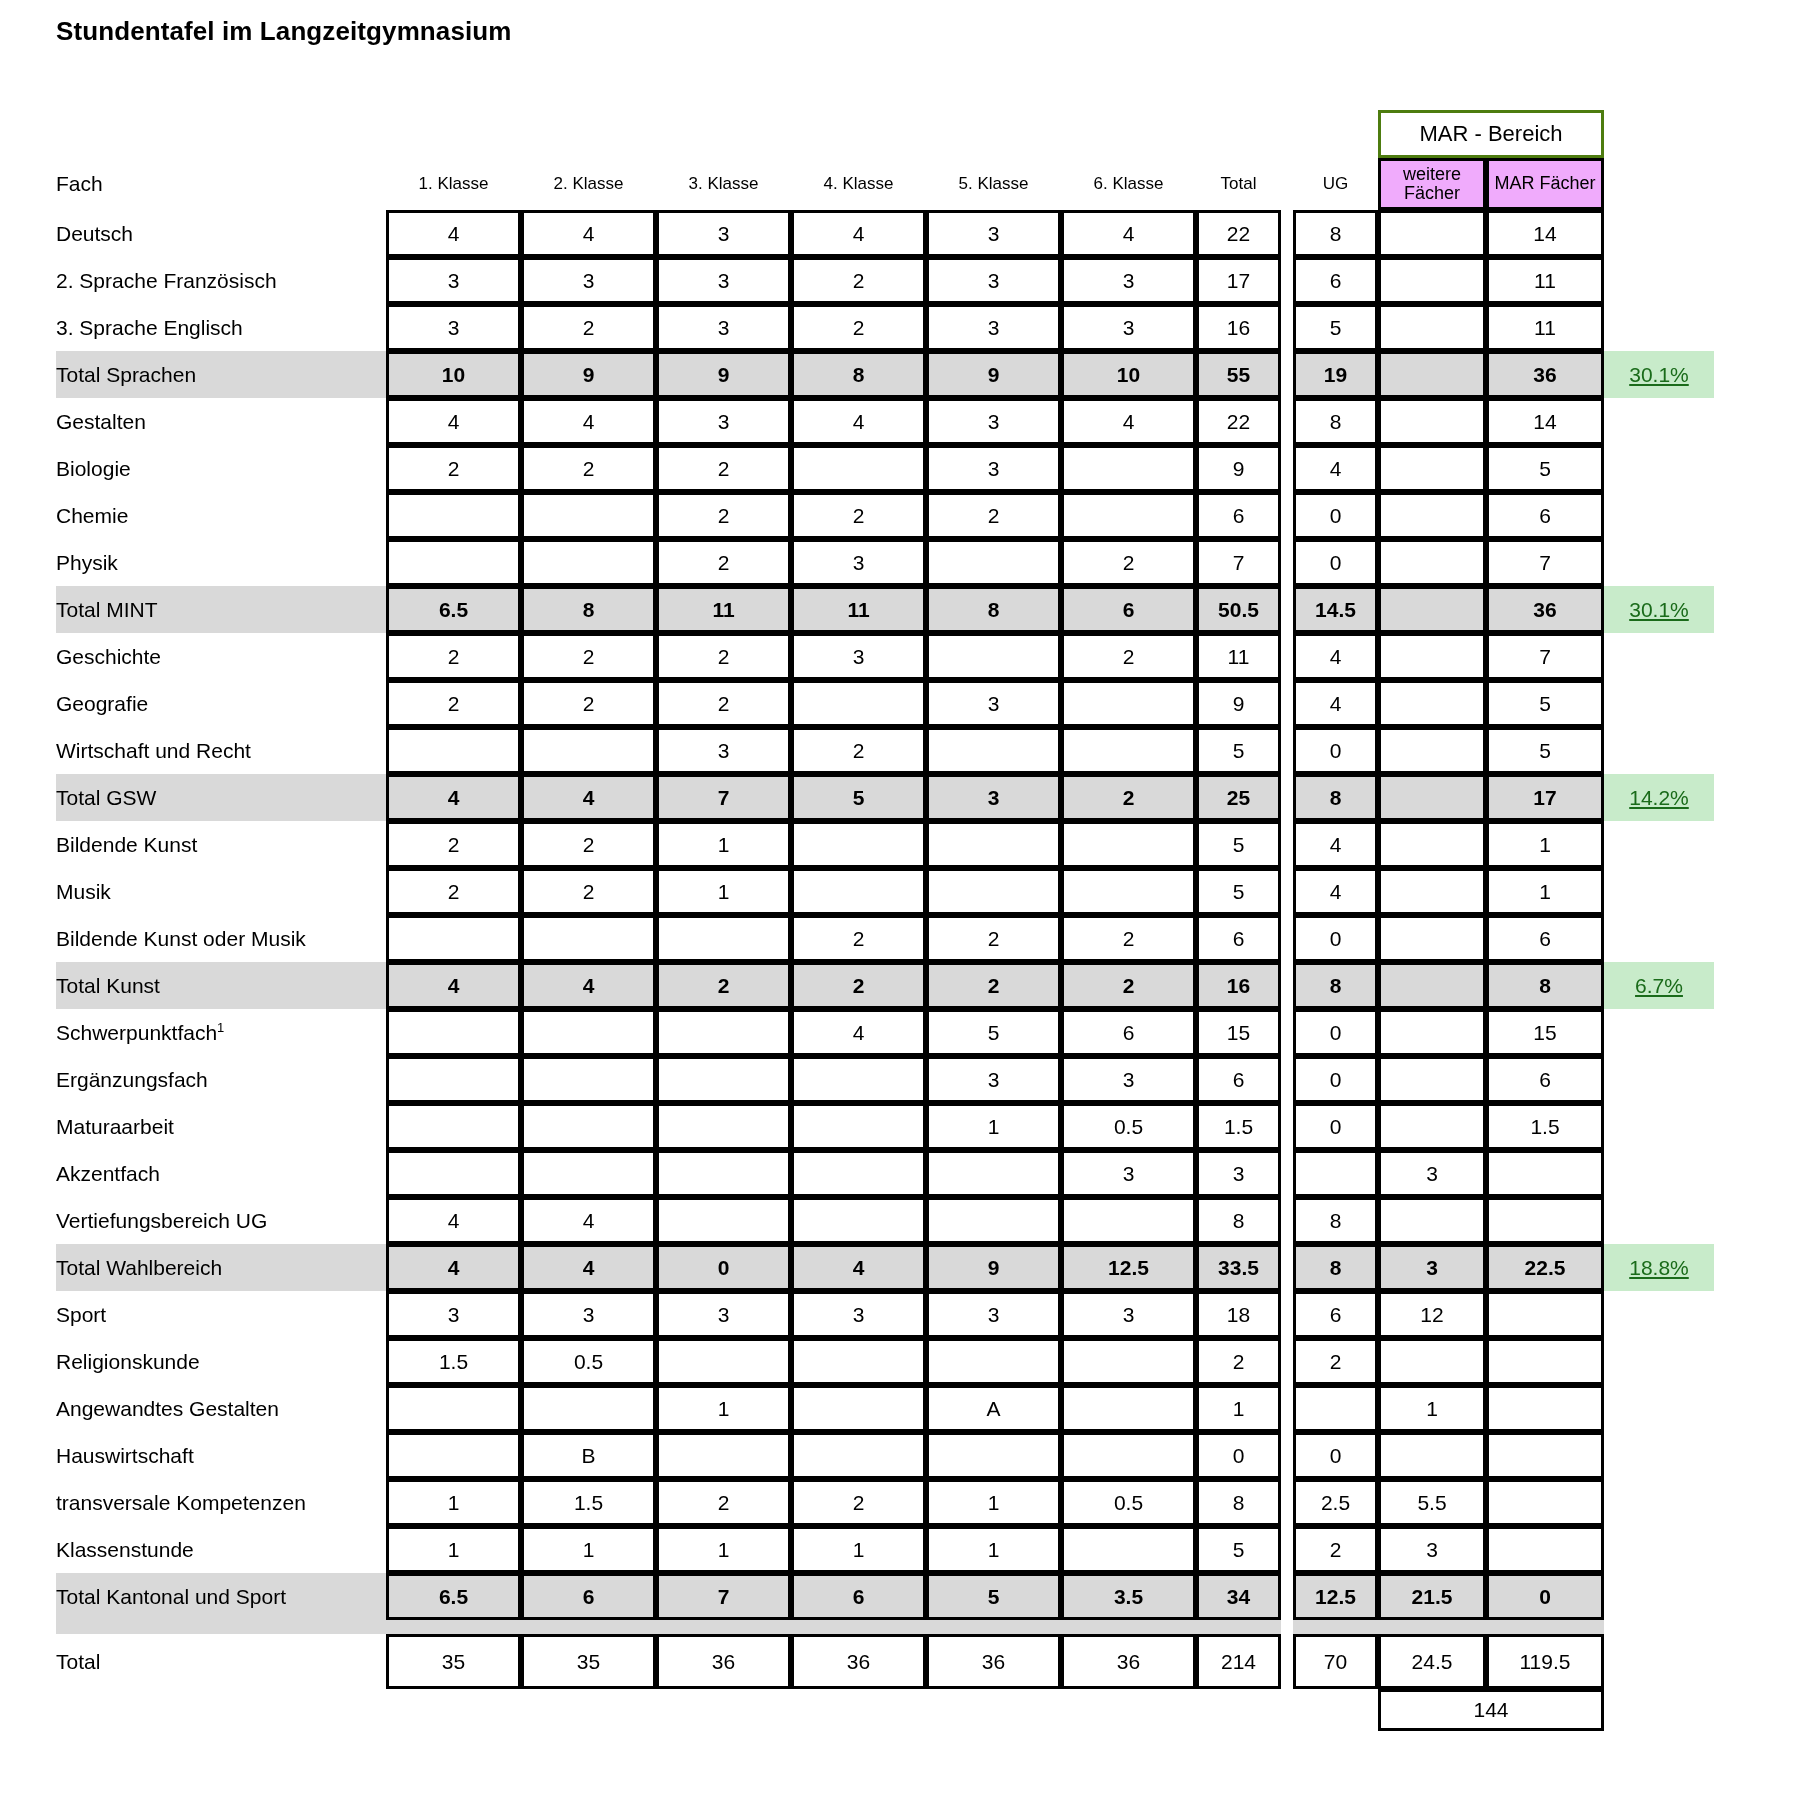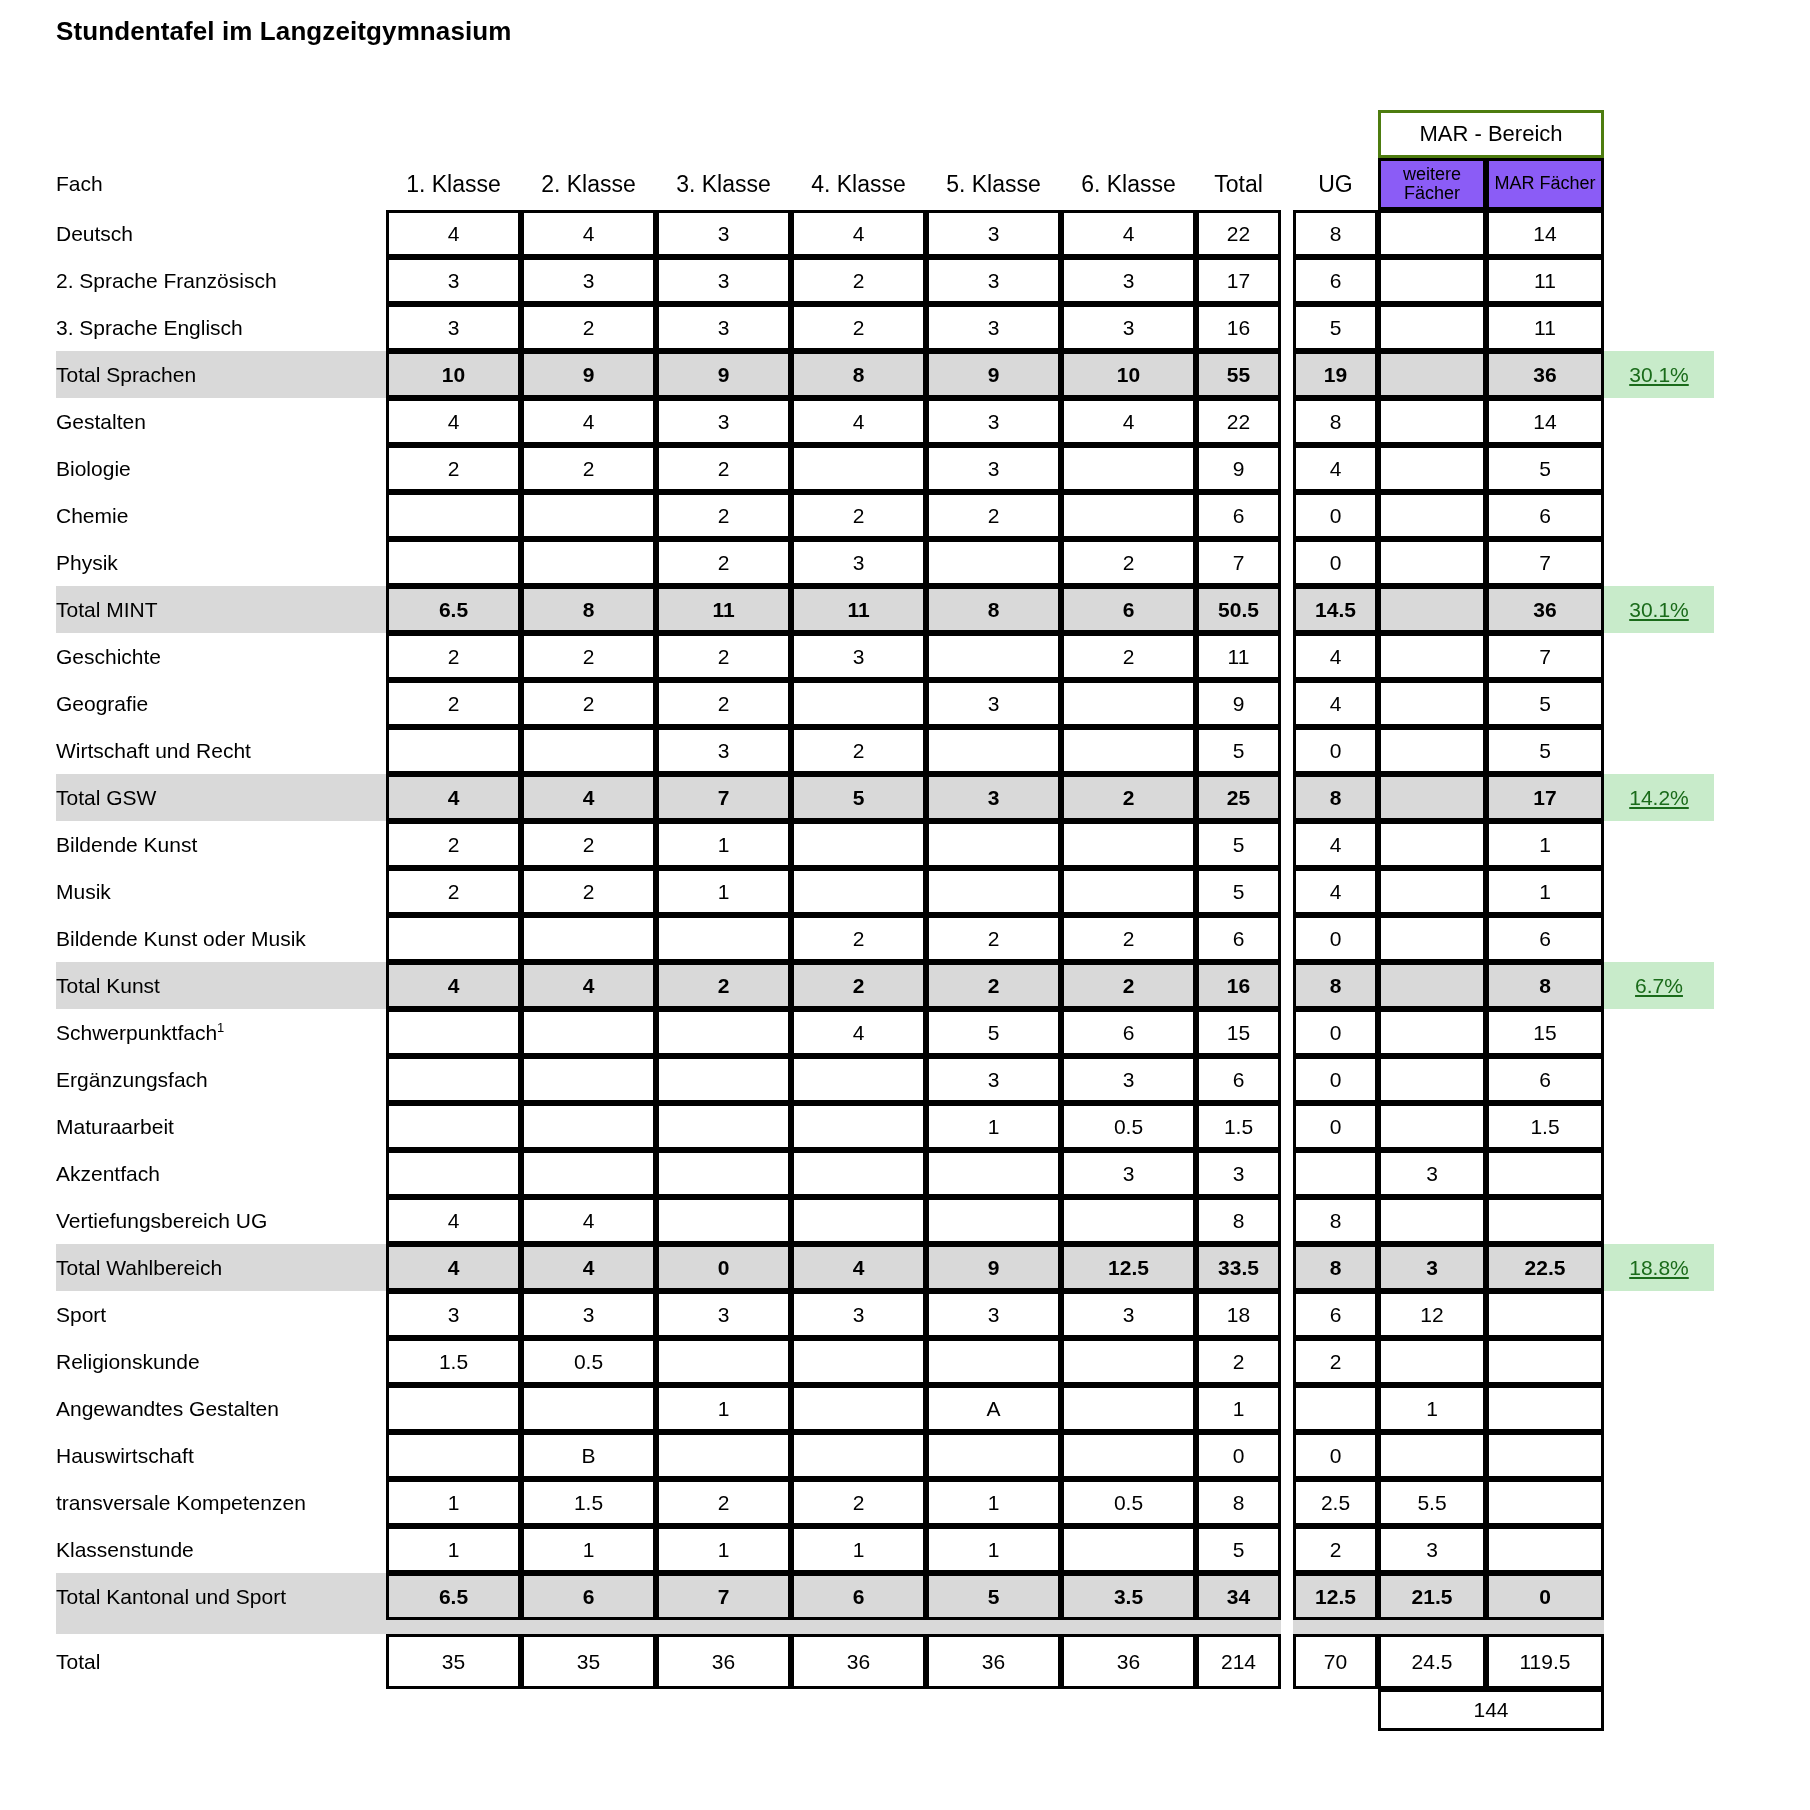--- a/index.html
+++ b/index.html
@@ -83,35 +83,35 @@
   .numcell.sub {
     background: #d9d9d9;
     font-weight: bold;
   }
   .emptycell { border: none; background: transparent; }
 
   
   .hdr {
     text-align: center;
     font-weight: bold;
-    font-size: 23px;
+    font-size: 17px;
     white-space: nowrap;
   }
   .hdr-fach {
     text-align: left;
     font-weight: bold;
     font-size: 21px;
     padding-left: 6px;
   }
   .hdr-sub {
     text-align: center;
     font-size: 18px;
     border: 3px solid #000;
     line-height: 1.08;
-    background: #8b5cf6;
+    background: #f0abfc;
     font-weight: normal;
   }
   .hdr-mar {
     text-align: center;
     font-weight: bold;
     font-size: 22px;
     border: 3px solid #4d7c0f;
     background: #ffffff;
   }
   .sublabel {

